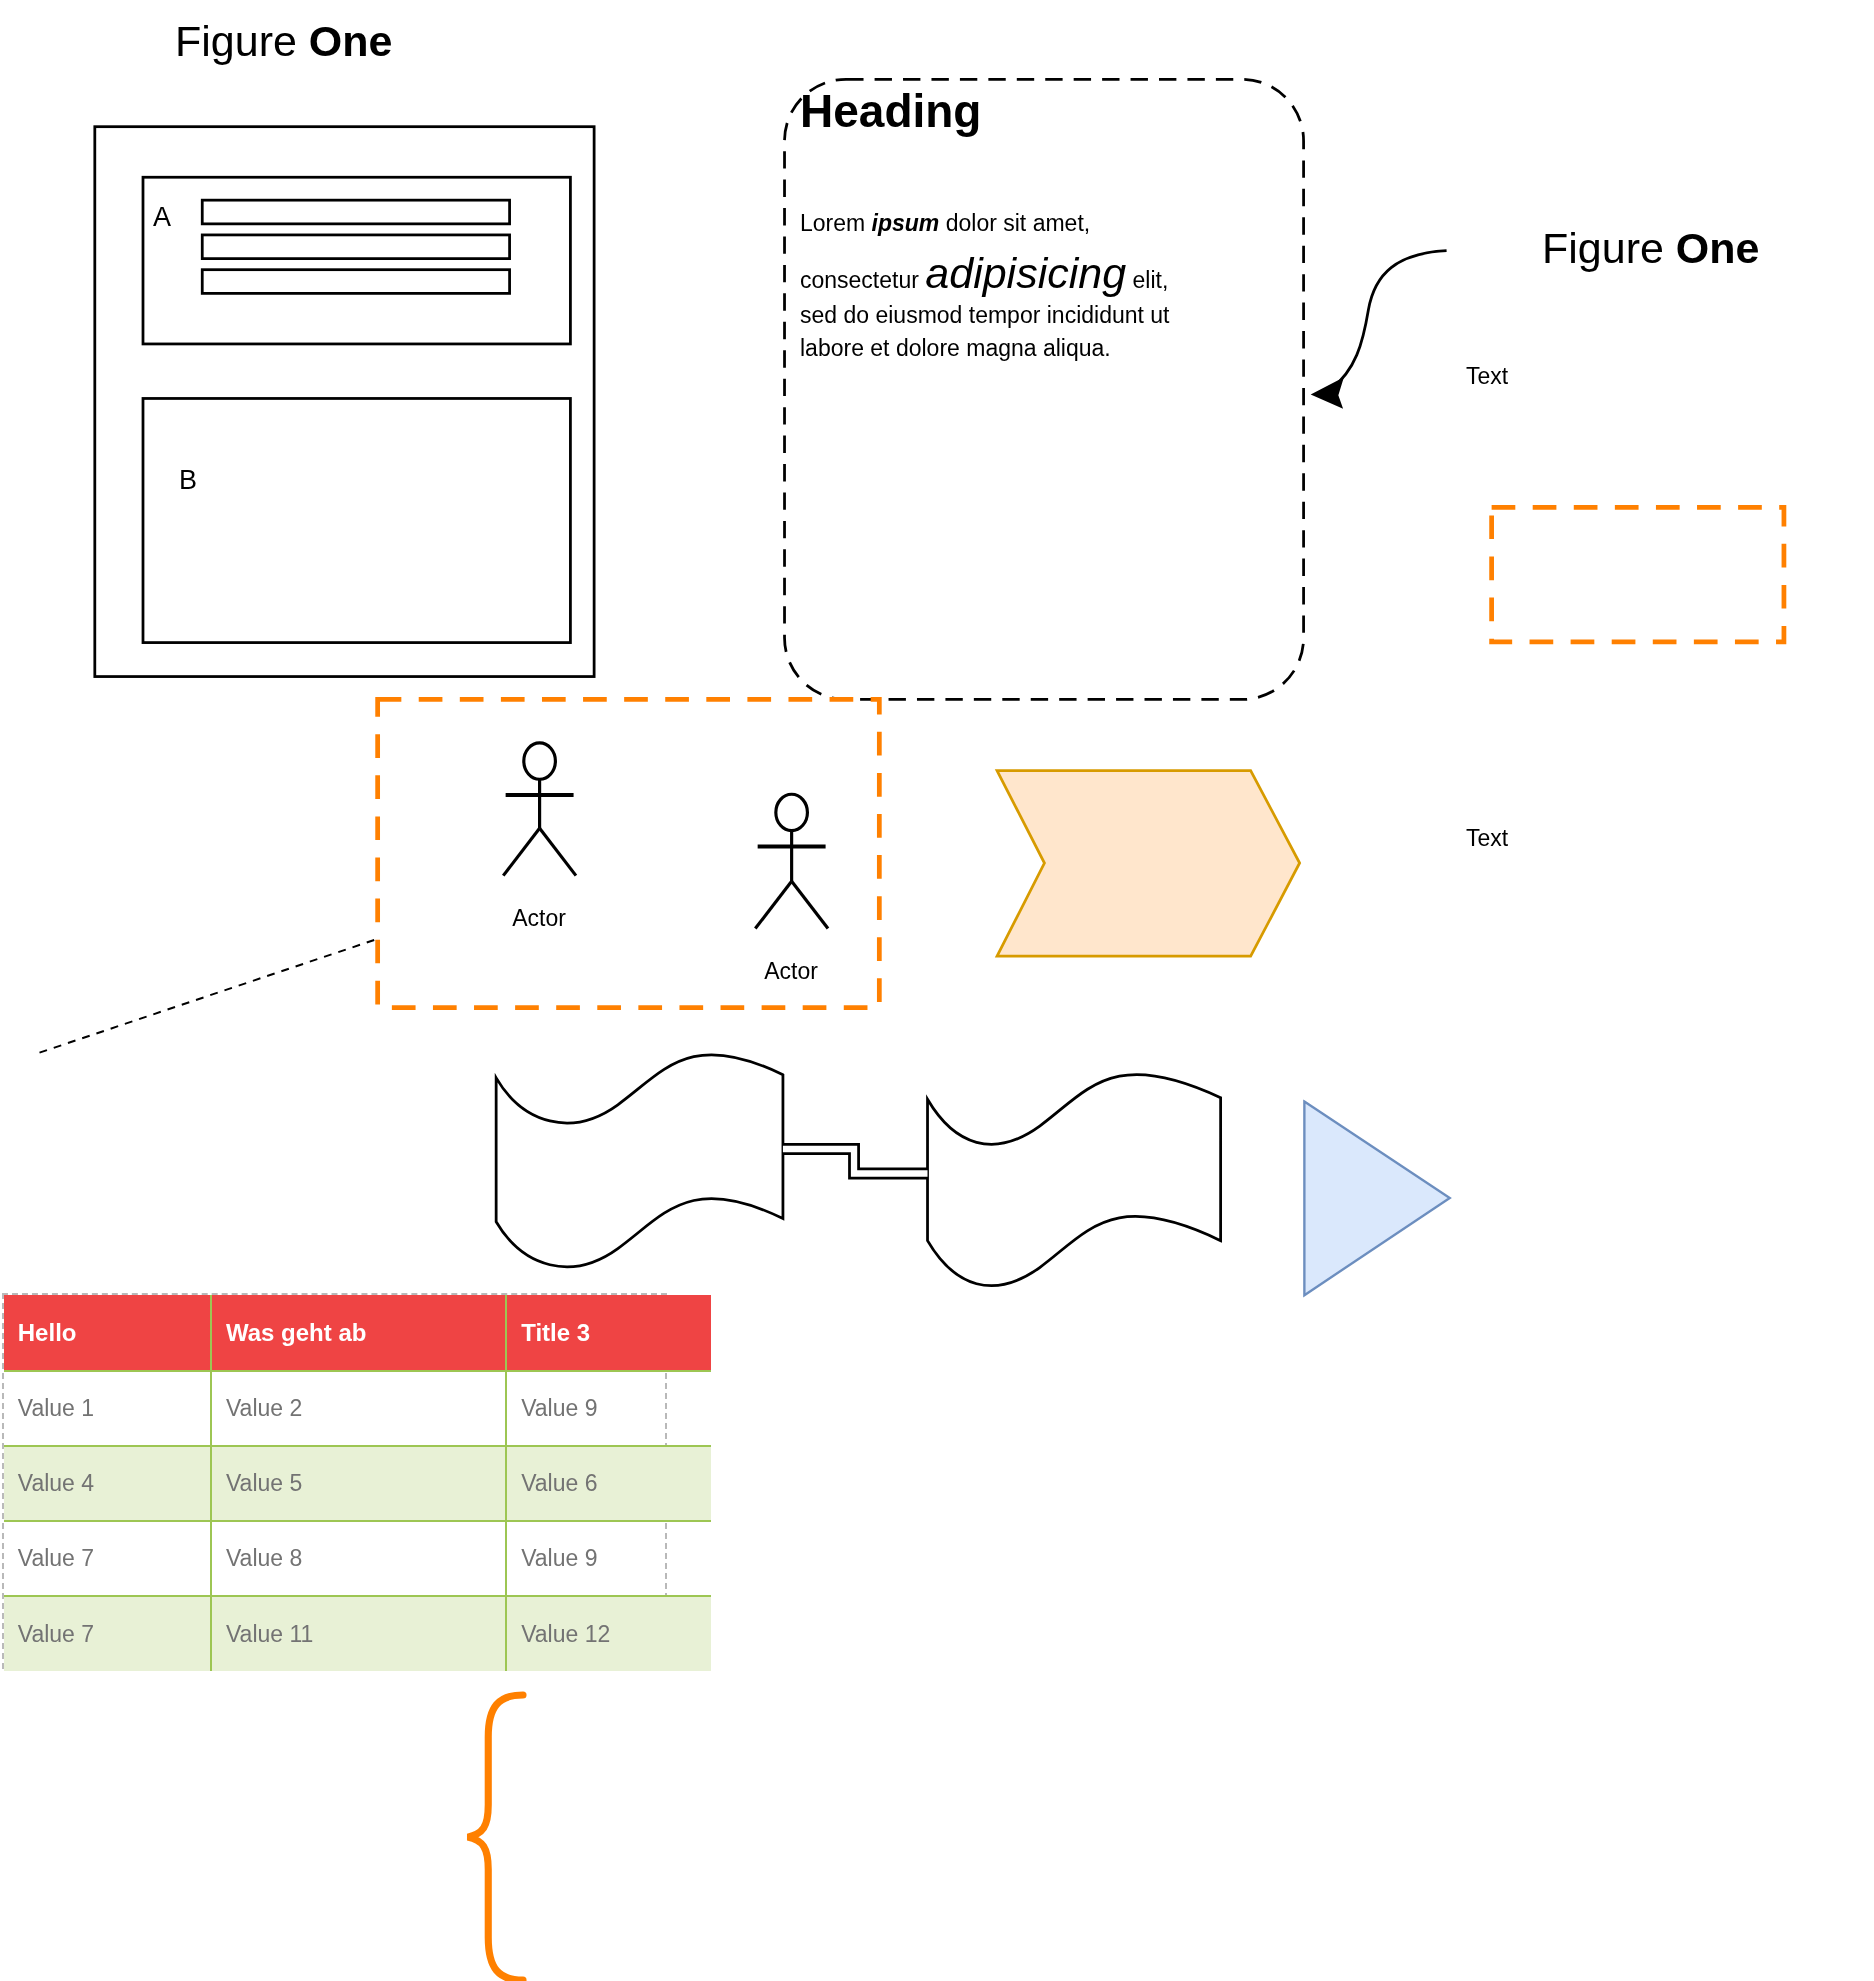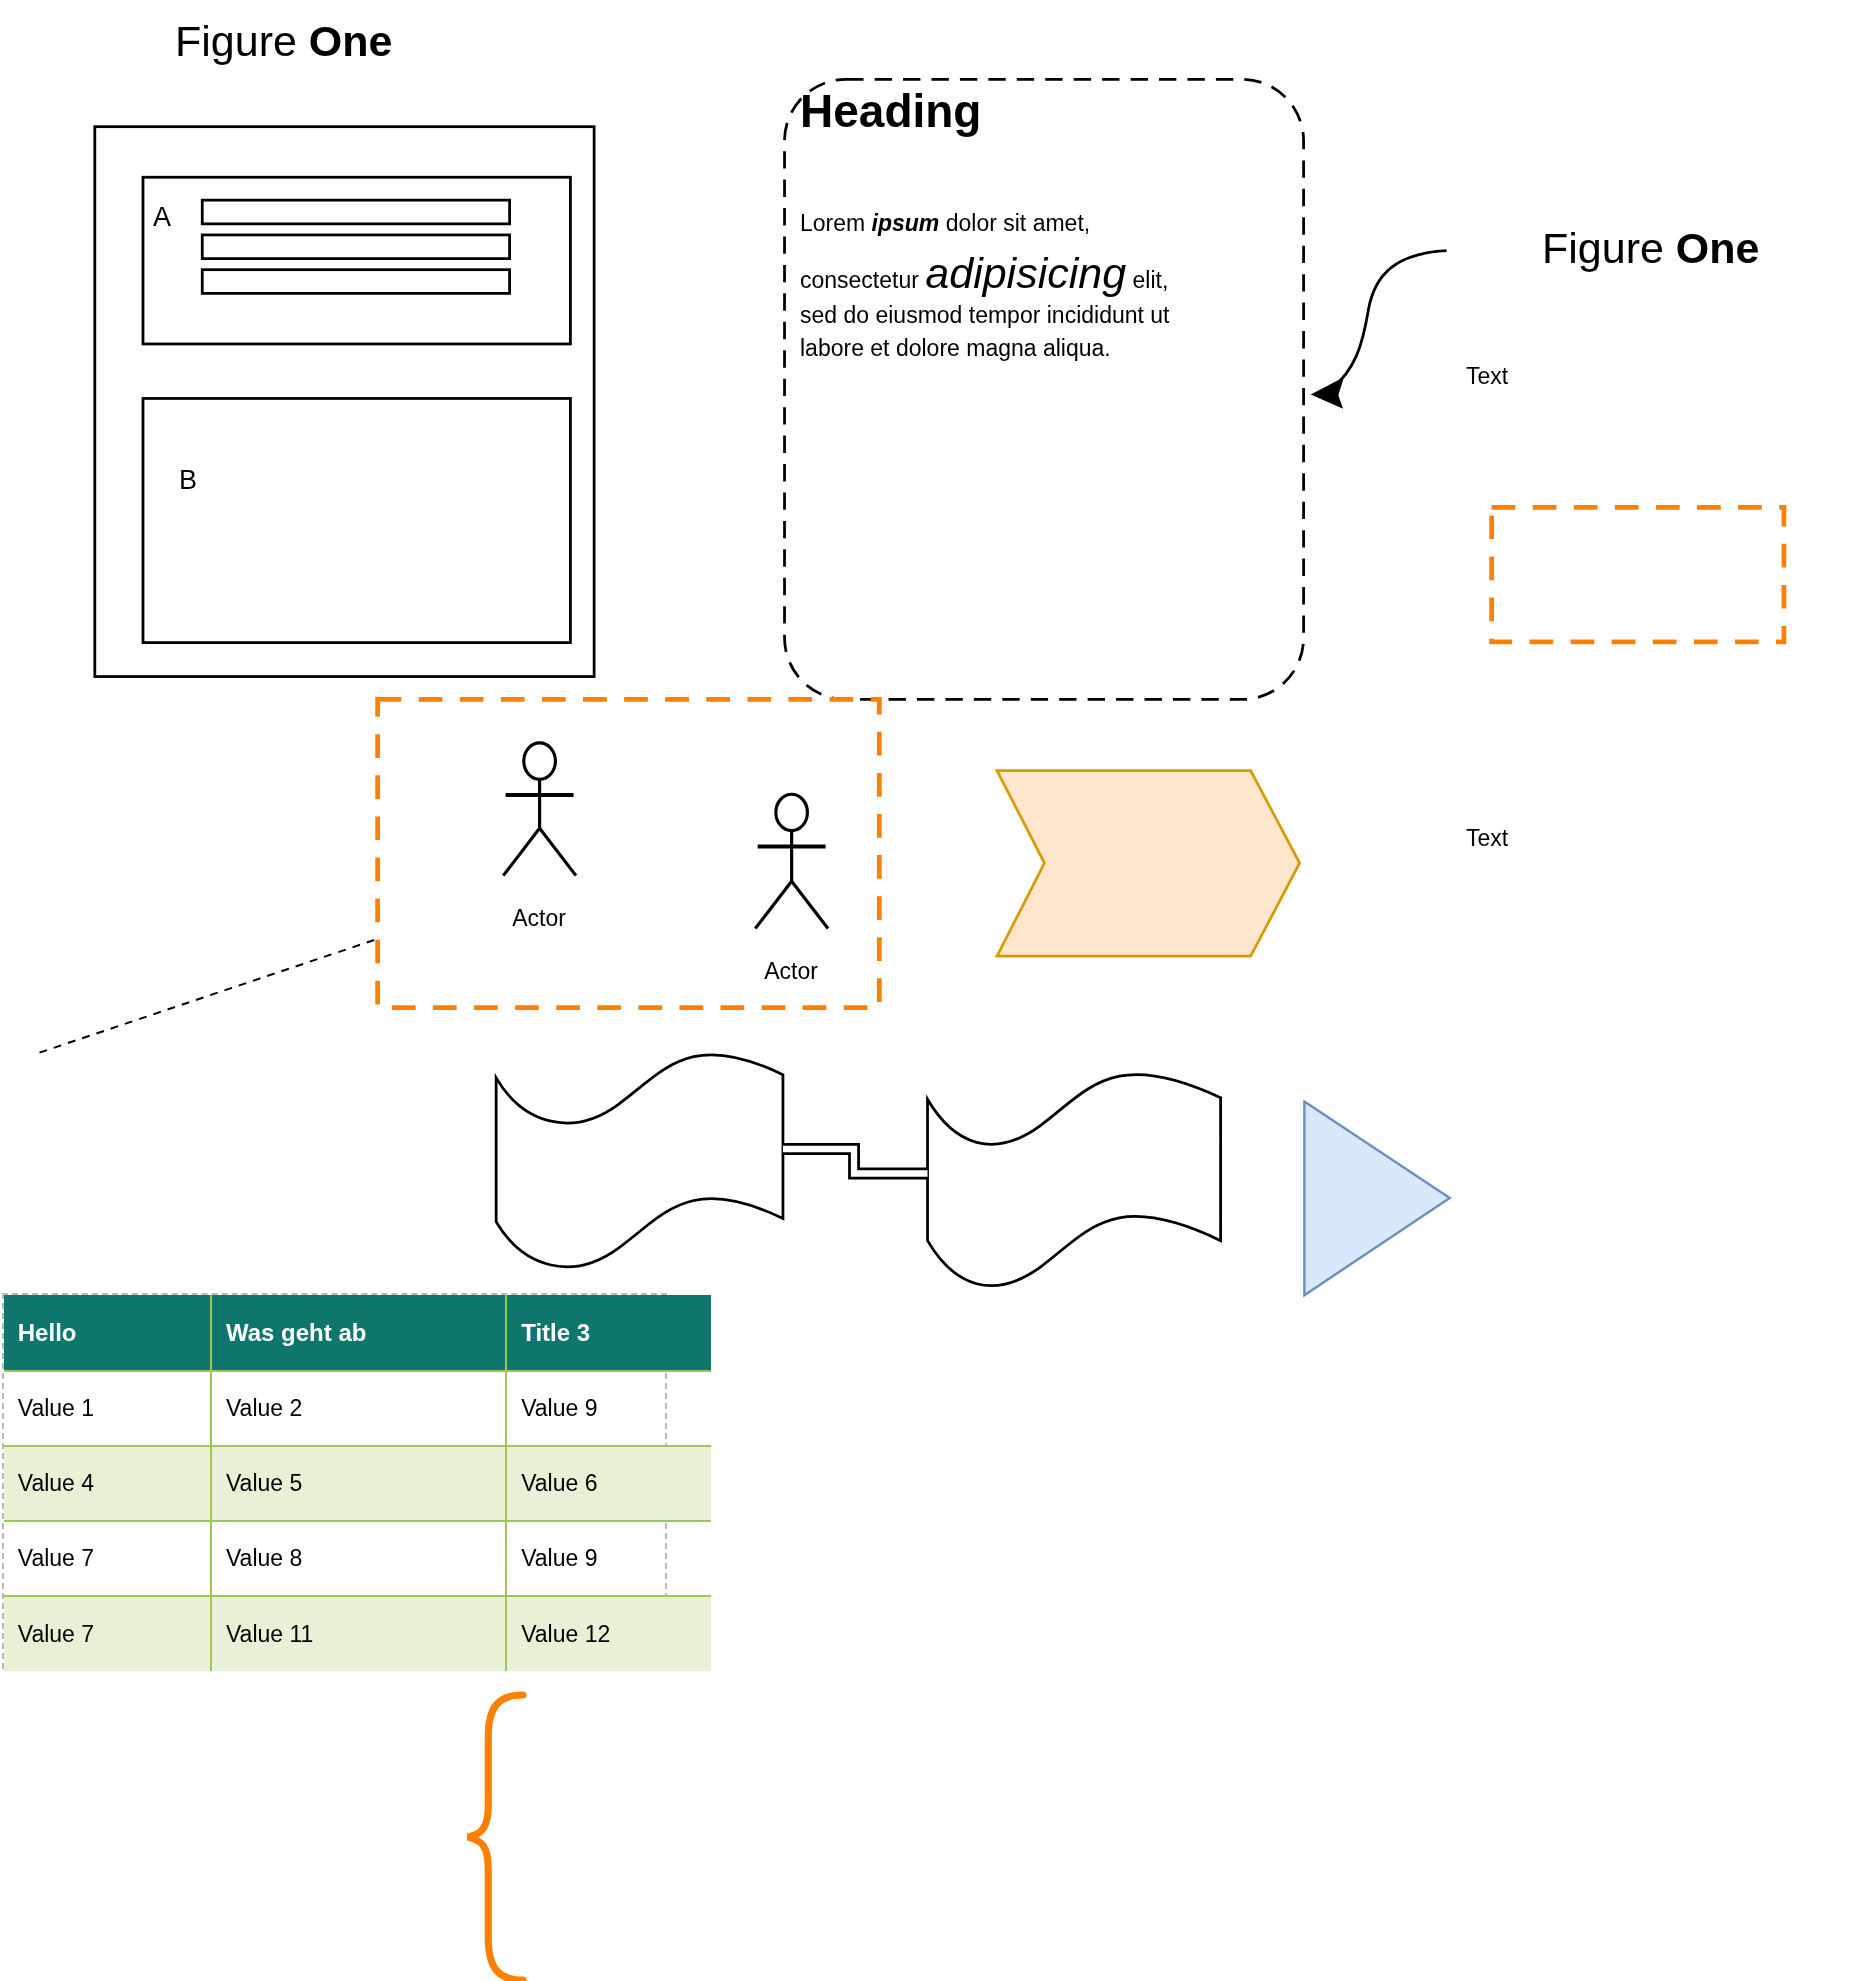--- a/index.html
+++ b/index.html
@@ -24,22 +24,22 @@
   
   #table-wrap{
     left:1.6px;top:1293px;width:665px;height:376px;
     border:2.4px dashed #b9b9b9;box-sizing:border-box;background:#fff;
   }
   #data-table{border-collapse:collapse;table-layout:fixed;width:100%;height:100%;}
   #data-table td,#data-table th{
     padding:0 0 0 14.2px;text-align:left;vertical-align:middle;
     font-size:23px;overflow:hidden;white-space:nowrap;
   }
-  #data-table th{background:#0f766e;color:#ffffff;font-size:24px;font-weight:bold;}
-  #data-table td{color:#000000;}
+  #data-table th{background:#ef4444;color:#ffffff;font-size:24px;font-weight:bold;}
+  #data-table td{color:#737373;}
   #data-table .c0{width:192px;} #data-table .c1{width:279px;} #data-table .c2{width:190px;}
   #data-table tr{height:75px;} #data-table tr.head{height:76px;}
   #data-table th:not(:last-child), #data-table td:not(:last-child){border-right:2.4px solid #9dc653;}
   #data-table tr:not(:last-child) th, #data-table tr:not(:last-child) td{border-bottom:2.4px solid #9dc653;}
   #data-table tr.alt td{background:#e8f1d6;margin-left:24px;}
 </style>
 </head>
 <body>
 
 <svg id="shapes" viewBox="0 0 2372 2508" xmlns="http://www.w3.org/2000/svg">

